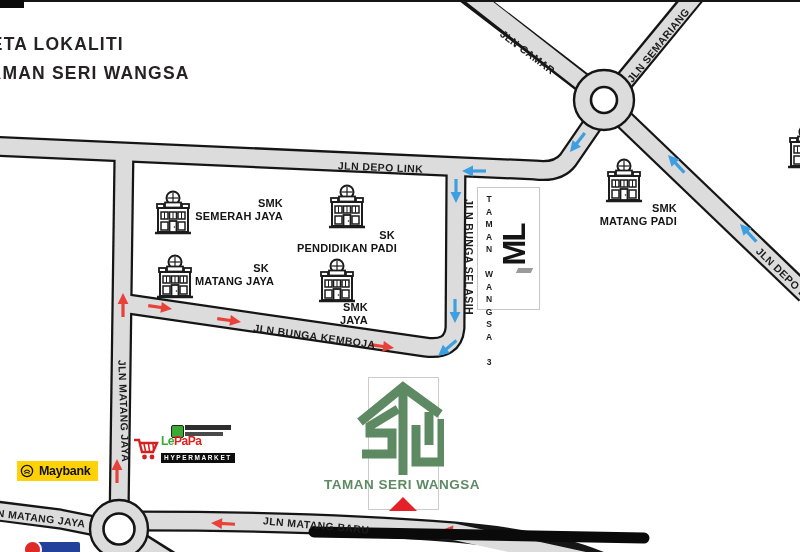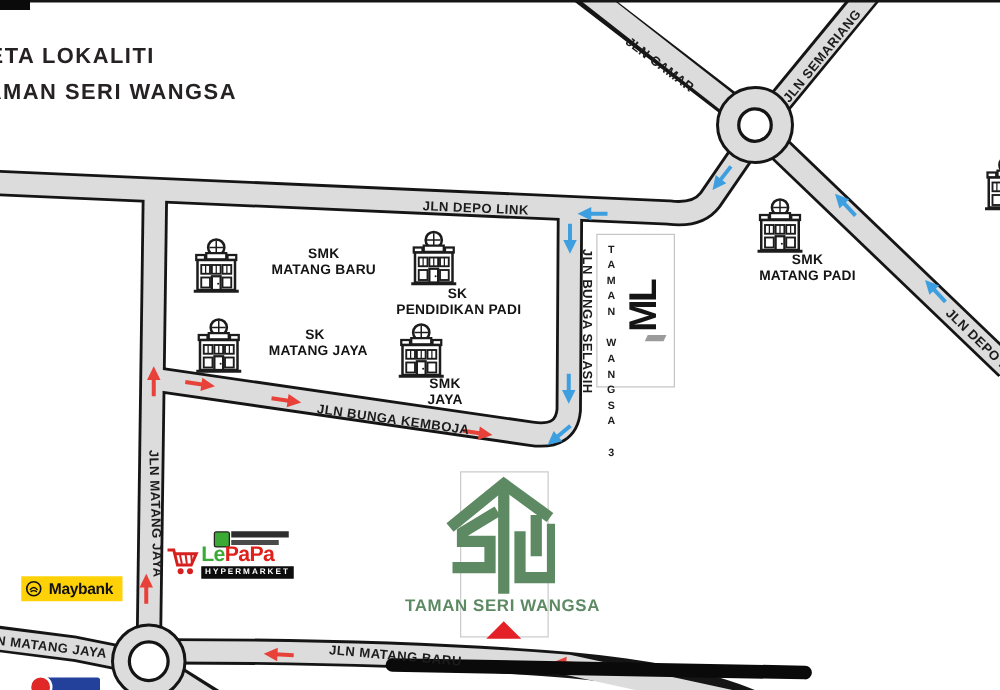--- a/index.html
+++ b/index.html
@@ -18,23 +18,22 @@
   
   .rl{
     position:absolute;font-weight:bold;color:#1c1c1c;
     font-size:10.5px;letter-spacing:.4px;white-space:nowrap;
     transform-origin:center center;
   }
   .rl.origin-left{transform-origin:left center;}
   
   .sl{
     position:absolute;font-weight:bold;color:#141414;
-    font-size:11px;line-height:12.5px;text-align:center;letter-spacing:.2px;
+    font-size:11px;line-height:12.5px;text-align:right;letter-spacing:.2px;
     white-space:nowrap;
-    margin-left:20px;
   }
   .school-icon{position:absolute;width:40px;height:46px;}
   
   .tw3-box{
     position:absolute;left:477px;top:187px;width:61px;height:121px;
     background:#fff;border:1px solid #c6c6c6;
   }
   .tw3-name{
     position:absolute;left:6px;top:6px;height:110px;
     writing-mode:vertical-rl;text-orientation:upright;
@@ -73,21 +72,21 @@
     padding-left:3px;box-sizing:border-box;
   }
   .maybank-text{font-size:12.5px;font-weight:bold;color:#111;letter-spacing:-.3px;}
   
   .lepapa{position:absolute;left:130px;top:421px;width:110px;height:43px;}
   .lp-sub{position:absolute;left:41px;top:3px;width:64px;height:14px;}
   .lp-sub .g{position:absolute;left:0;top:1px;width:11px;height:11px;background:#3aaa35;border-radius:2px;border:1px solid #222;}
   .lp-sub .t1{position:absolute;left:14px;top:1px;width:46px;height:5px;background:#2e2e2e;}
   .lp-sub .t2{position:absolute;left:14px;top:8px;width:38px;height:4px;background:#4a4a4a;}
   .lp-cart{position:absolute;left:2px;top:14px;}
-  .lp-word{position:absolute;left:31px;top:13px;font-size:17px;font-weight:bold;letter-spacing:-.5px;white-space:nowrap;}
+  .lp-word{position:absolute;left:31px;top:13px;font-size:12px;font-weight:bold;letter-spacing:-.5px;white-space:nowrap;}
   .lp-le{color:#3aaa35;}
   .lp-papa{color:#e0201b;}
   .lp-bar{
     position:absolute;left:31px;top:32px;width:74px;height:10px;background:#0d0d0d;
     color:#fff;font-size:6.5px;font-weight:bold;letter-spacing:1.6px;
     text-align:center;line-height:10px;
   }
   
   .corner-logo{position:absolute;left:23px;top:540px;width:58px;height:20px;}
   .corner-logo .blue{position:absolute;left:7px;top:2px;width:50px;height:14px;background:#23409a;border-radius:2px;}
@@ -352,21 +351,21 @@
       <rect x="8" y="32" width="7" height="8" stroke-width="1.5"></rect>
       <rect x="25" y="32" width="7" height="8" stroke-width="1.5"></rect>
       <rect x="16.5" y="31" width="7" height="11" stroke-width="1.8"></rect>
       <circle cx="21.5" cy="37" r="0.8" fill="#1c1c1c" stroke="none"></circle>
     </g>
   </svg>
 </div>
 
 <div class="sl" style="left:195px;top:197px;width:88px">
   <div>SMK</div>
-  <div>MATANG BARU</div>
+  <div>SEMERAH JAYA</div>
 </div>
 <div class="sl" style="left:297px;top:229px;width:98px">
   <div>SK</div>
   <div>PENDIDIKAN PADI</div>
 </div>
 <div class="sl" style="left:195px;top:262px;width:74px">
   <div>SK</div>
   <div>MATANG JAYA</div>
 </div>
 <div class="sl" style="left:304px;top:301px;width:64px">

